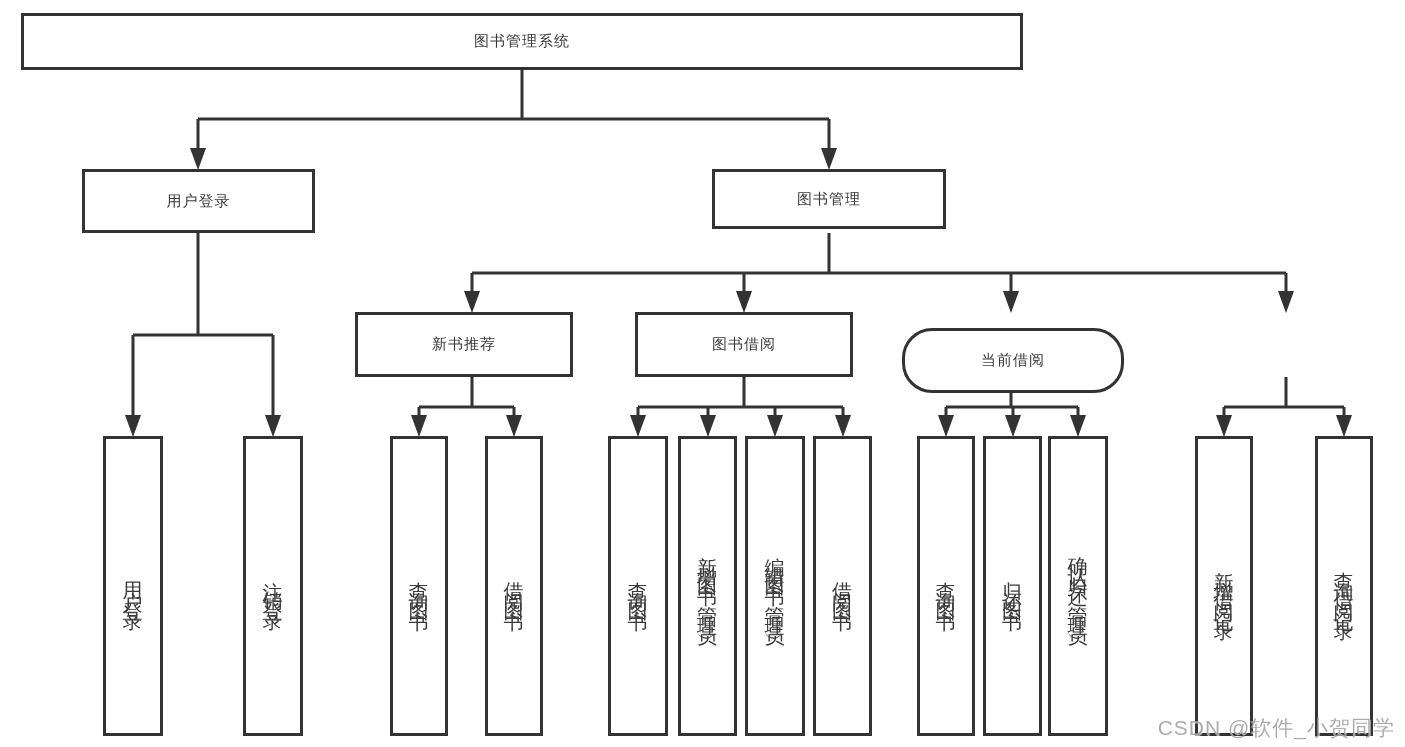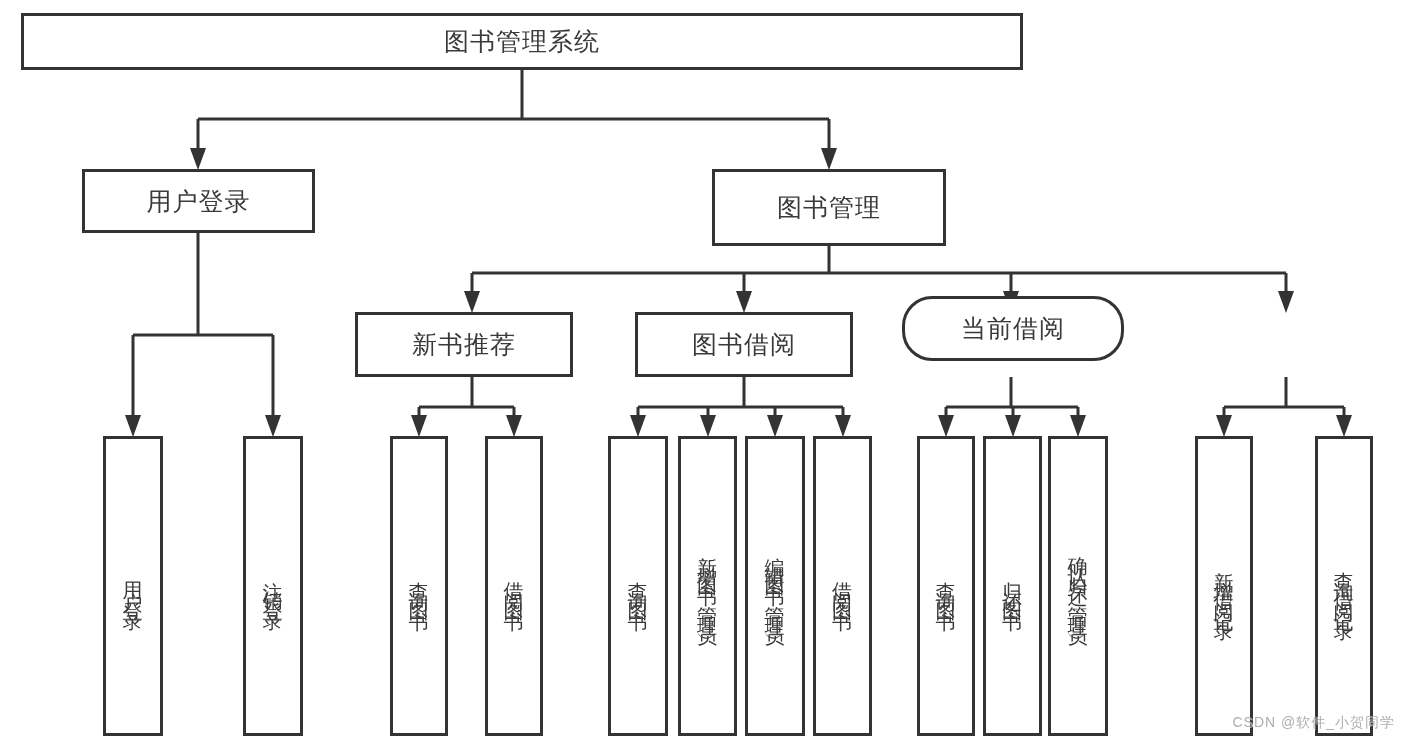--- a/index.html
+++ b/index.html
@@ -23,34 +23,34 @@
   .node {
     position: absolute;
     box-sizing: border-box;
     background: #ffffff;
     border: 3px solid #333333;
     display: flex;
     align-items: center;
     justify-content: center;
     z-index: 1;
   }
-  .hnode { font-size: 25px; letter-spacing: 1px; }
+  .hnode { font-size: 15px; letter-spacing: 1px; }
   .leaf .vtext {
     writing-mode: vertical-rl;
     text-orientation: mixed;
     font-size: 20px;
     line-height: 1;
     letter-spacing: 10px;
     white-space: nowrap;
   }
   .watermark {
     position: absolute;
     top: 714px;
     right: 10px;
-    font-size: 14px;
+    font-size: 21px;
     color: #a6a6a6;
     opacity: 0.92;
     text-shadow: 1px 1px 0 rgba(255,255,255,0.65);
     z-index: 5;
     letter-spacing: 1px;
   }
 </style>
 </head>
 <body>
 
@@ -85,31 +85,31 @@
       <polygon points="1336,415 1352,415 1344,437"></polygon>
     </svg>
 
   <div class="node hnode" style="left:21px; top:13px; width:1002px; height:57px;">
     <span>图书管理系统</span>
   </div>
 
   <div class="node hnode" style="left:82px; top:169px; width:233px; height:64px;">
     <span>用户登录</span>
   </div>
-  <div class="node hnode" style="left:712px; top:169px; width:234px; height:77px;">
+  <div class="node hnode" style="left:712px; top:169px; width:234px; height:60px;">
     <span>图书管理</span>
   </div>
 
   <div class="node hnode" style="left:355px; top:312px; width:218px; height:65px;">
     <span>新书推荐</span>
   </div>
   <div class="node hnode" style="left:635px; top:312px; width:218px; height:65px;">
     <span>图书借阅</span>
   </div>
-  <div class="node hnode" style="left:902px; top:296px; width:222px; height:65px;border-radius:30px;">
+  <div class="node hnode" style="left:902px; top:328px; width:222px; height:65px;border-radius:30px;">
     <span>当前借阅</span>
   </div>
 
   <div class="node leaf" style="left:103px; top:436px; width:60px; height:300px;">
     <span class="vtext">用户登录</span>
   </div>
   <div class="node leaf" style="left:243px; top:436px; width:60px; height:300px;">
     <span class="vtext">注销登录</span>
   </div>
 

